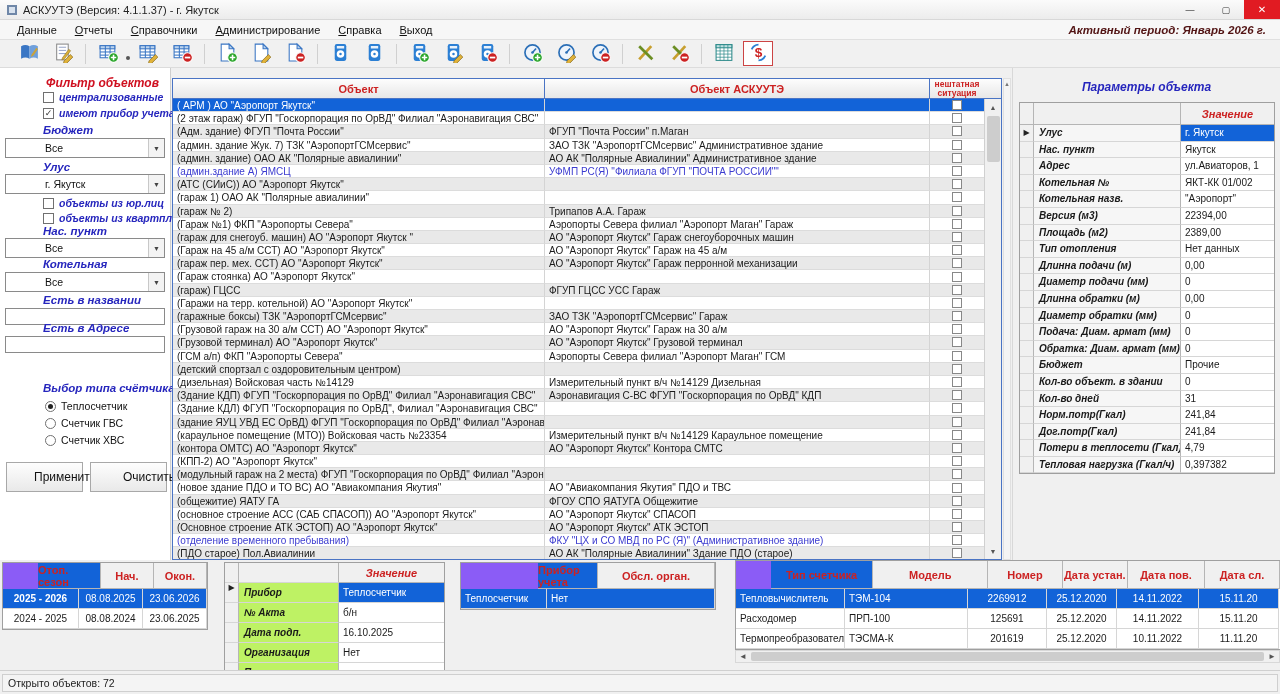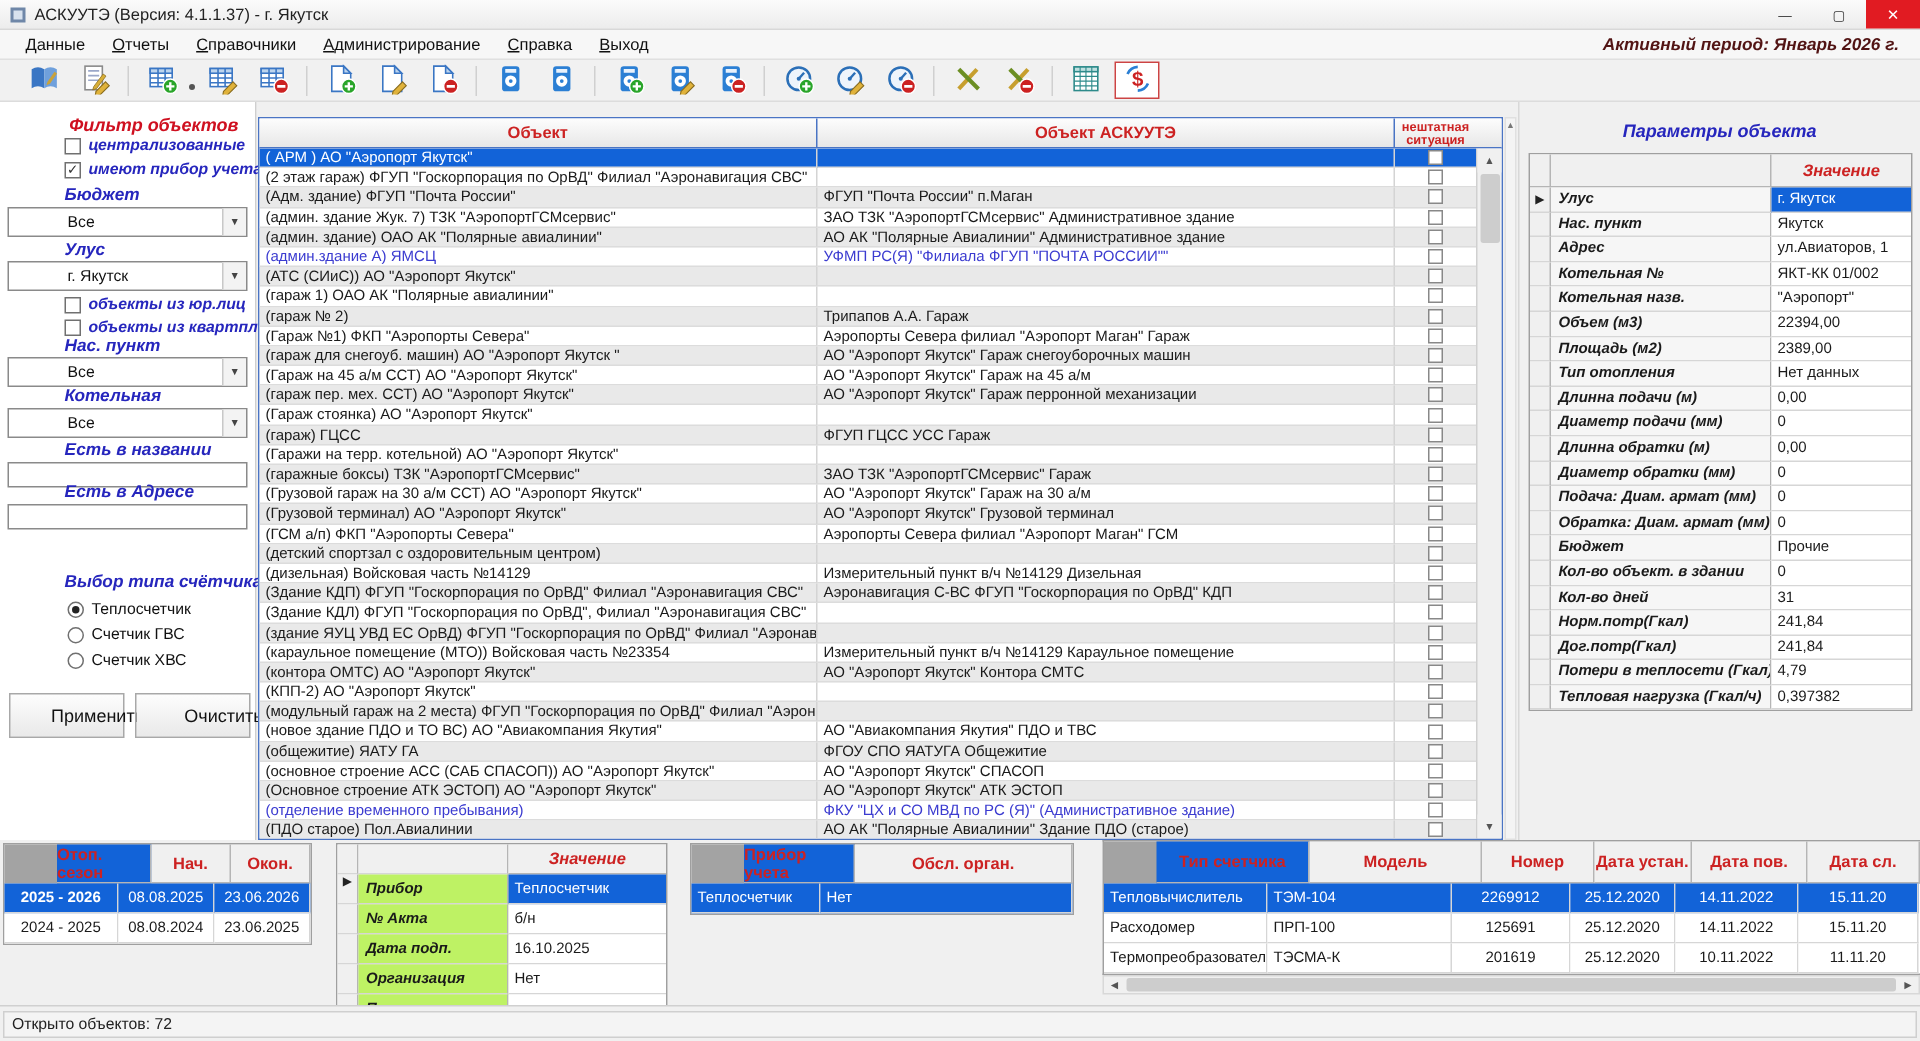--- a/index.html
+++ b/index.html
@@ -83,21 +83,21 @@
   .pg-hval { flex:1; display:flex; align-items:center; justify-content:center; color:#cc2222; font-weight:bold; font-style:italic; font-size:11px; }
   .prow { display:flex; height:16.6px; }
   .pgut { width:14px; border-right:1px solid #b5b5b5; border-bottom:1px solid #d6d6d6; background:#f0f0f0; font-size:8px; line-height:16px; text-align:center; color:#222; }
   .pname { width:147px; border-right:1px solid #b5b5b5; border-bottom:1px solid #d6d6d6; background:#f6f6f6; font-weight:bold; font-style:italic; font-size:10px; line-height:16px; padding-left:5px; white-space:nowrap; overflow:hidden; }
   .pval { flex:1; border-bottom:1px solid #d6d6d6; font-size:10px; line-height:16px; padding-left:4px; white-space:nowrap; overflow:hidden; background:#fff; }
   .pval.sel { background:#1263d8; color:#fff; }
 
   
   #bottom { position:absolute; left:0; top:560px; width:1280px; height:110px; background:#f0f0f0; }
   .btable { position:absolute; background:#fff; border:1px solid #9f9f9f; }
-  .bh { display:flex; background:#a3a3a3;padding-left:35px; }
+  .bh { display:flex; background:#8b5cf6;padding-left:35px; }
   .bh-cell { color:#cc2222; font-weight:bold; font-size:11px; display:flex; align-items:center; justify-content:center; border-right:1px solid #b5b5b5; border-bottom:1px solid #b5b5b5; background:#f0f0f0; overflow:hidden; }
   .bh-cell.hl { background:#1263d8; }
   .brow { display:flex; }
   .bc { font-size:10px; display:flex; align-items:center; border-right:1px solid #d6d6d6; border-bottom:1px solid #d6d6d6; padding-left:4px; white-space:nowrap; overflow:hidden; background:#fff; }
   .brow.sel .bc { background:#1263d8; color:#fff; }
   .bc.center { justify-content:center; padding-left:0; }
 
   #season-table { left:2px; top:2px; width:206px; }
   #device-props { left:224px; top:2px; width:221px; }
   #meter-serv   { left:460px; top:2px; width:256px; }
@@ -708,21 +708,21 @@
           <div class="pname">Котельная №</div>
           <div class="pval">ЯКТ-КК 01/002</div>
         </div>
         <div class="prow">
           <div class="pgut"></div>
           <div class="pname">Котельная назв.</div>
           <div class="pval">"Аэропорт"</div>
         </div>
         <div class="prow">
           <div class="pgut"></div>
-          <div class="pname">Объем (м3)</div>
+          <div class="pname">Версия (м3)</div>
           <div class="pval">22394,00</div>
         </div>
         <div class="prow">
           <div class="pgut"></div>
           <div class="pname">Площадь (м2)</div>
           <div class="pval">2389,00</div>
         </div>
         <div class="prow">
           <div class="pgut"></div>
           <div class="pname">Тип отопления</div>
@@ -842,21 +842,21 @@
         <div class="dp-val">Нет</div>
       </div>
       <div class="dp-hrow">
         <div class="dp-gut"></div>
         <div class="dp-name">Примечание</div>
         <div class="dp-val"></div>
       </div>
     </div>
   <div class="btable" id="meter-serv">
       <div class="bh">
-        <div class="bh-cell hl" style="width: 86px; height: 26px;">Прибор учета</div>
+        <div class="bh-cell hl" style="width: 86px; height: 26px; margin-left: 42px;">Прибор учета</div>
         <div class="bh-cell" style="width: 168px; height: 26px;">Обсл. орган.</div>
       </div>
       <div class="brow sel">
         <div class="bc" style="width: 86px; height: 20px;">Теплосчетчик</div>
         <div class="bc" style="width: 168px; height: 20px;">Нет</div>
       </div>
     </div>
   <div class="btable" id="counters">
       <div class="bh">
         <div class="bh-cell hl" style="width: 109px; height: 28px;">Тип счетчика</div>

